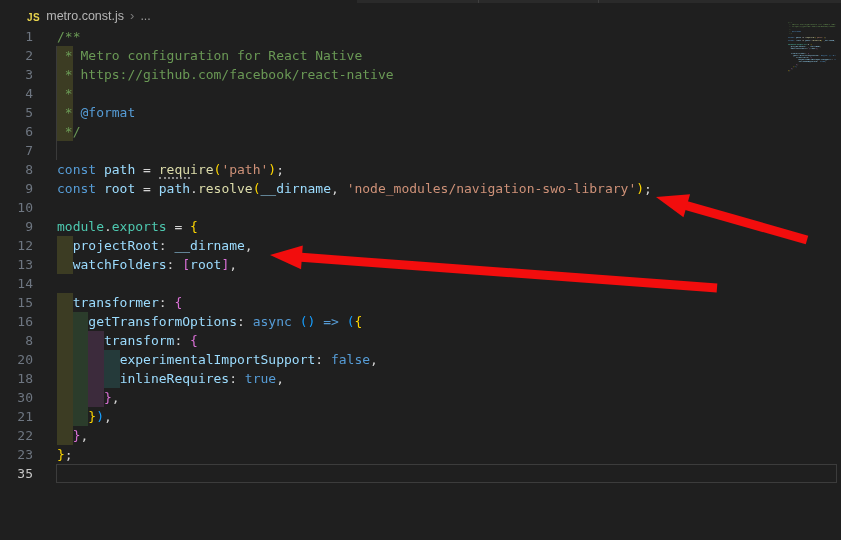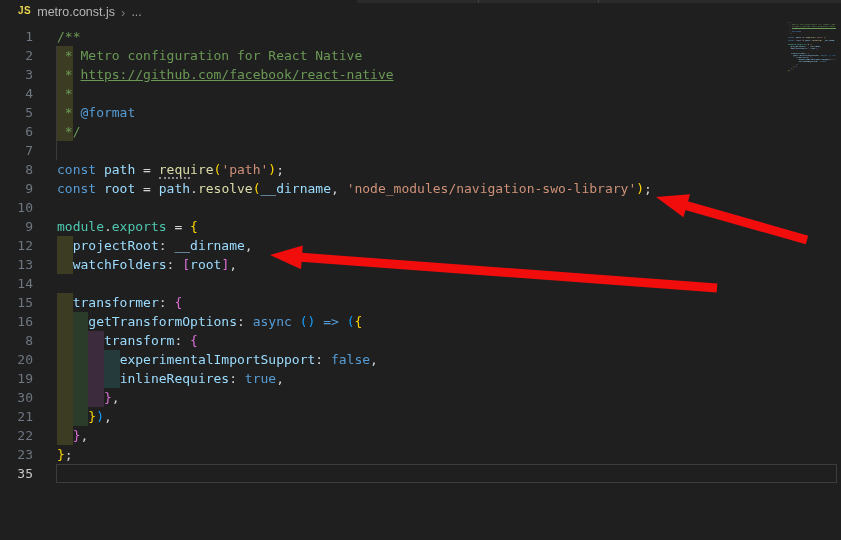--- a/index.html
+++ b/index.html
@@ -7,41 +7,41 @@
     --st:#CE9178; --md:#4EC9B0; --pu:#d4d4d4; --b1:#FFD700; --b2:#DA70D6;
     --b3:#179FFF; --ln:#6e7681; --lnact:#c6c6c6; --red:#f20d0d;
   }
   html,body{margin:0;padding:0}
   body{width:841px;height:540px;background:var(--bg);overflow:hidden;position:relative;
        font-family:"Liberation Sans",sans-serif}
   
   .topstrip{position:absolute;left:357px;top:0;right:0;height:3px;background:#2a2a2a}
   .topstrip .sep{position:absolute;top:0;width:1px;height:3px;background:#3f3f3f}
   
-  .breadcrumb{position:absolute;left:18px;top:5px;height:18px;display:flex;align-items:flex-start;
+  .breadcrumb{position:absolute;left:27px;top:5px;height:18px;display:flex;align-items:flex-end;
               gap:6px;font-size:12.5px;color:#9d9d9d}
   .bc-icon{color:#e8d44d;font-weight:bold;font-size:10px;letter-spacing:.5px}
   .bc-file{color:#b5b5b5}
   .bc-sep{color:#7a7a7a;font-size:13px}
   .bc-ellipsis{color:#9d9d9d}
   
   .gutter{position:absolute;left:0;top:27px;width:33px;text-align:right;
           font-family:"DejaVu Sans Mono",monospace;font-size:13px;line-height:19px;color:var(--ln)}
   .gutter .gln{height:19px}
   .gutter .gln.active{color:var(--lnact)}
   .codearea{position:absolute;left:57px;top:27px;right:60px;
             font-family:"DejaVu Sans Mono",monospace;font-size:13px;line-height:19px;white-space:pre}
   .line{height:19px;position:relative}
   .tint{position:absolute;top:0;height:19px;width:15.7px}
   .t1{background:rgba(255,255,64,.13)}
   .t2{background:rgba(127,255,127,.13)}
   .t3{background:rgba(255,127,255,.13)}
   .t4{background:rgba(79,236,236,.13)}
   .tk{position:relative}
-  .cm{color:var(--cm)} .lk{color:var(--cm);text-decoration:underline}
+  .cm{color:var(--cm)} .lk{color:var(--cm);}
   .kw{color:var(--kw)} .at{color:var(--kw)} .vr{color:var(--vr)}
   .fn{color:var(--fn)} .fnh{color:var(--fn);border-bottom:2px dotted #8a8a8a}
   .st{color:var(--st)} .md{color:var(--md)} .pu{color:var(--pu)}
   .b1{color:var(--b1)} .b2{color:var(--b2)} .b3{color:var(--b3)}
   .comment-guide{position:absolute;left:56px;top:46px;width:1px;height:114px;background:#3a3a3a}
   .current-line{position:absolute;left:56px;top:464px;width:779px;height:17px;
                 border:1px solid #3c3c3c}
   
   .minimap{position:absolute;left:788px;top:22px;width:48px;height:60px;overflow:hidden;
            font-family:"DejaVu Sans Mono",monospace;font-size:2.2px;line-height:2.2px;white-space:pre}
@@ -78,21 +78,21 @@
     <div class="gln">9</div>
     <div class="gln">10</div>
     <div class="gln">9</div>
     <div class="gln">12</div>
     <div class="gln">13</div>
     <div class="gln">14</div>
     <div class="gln">15</div>
     <div class="gln">16</div>
     <div class="gln">8</div>
     <div class="gln">20</div>
-    <div class="gln">19</div>
+    <div class="gln">18</div>
     <div class="gln">30</div>
     <div class="gln">21</div>
     <div class="gln">22</div>
     <div class="gln">23</div>
     <div class="gln active">35</div>
   </div>
 <div class="codearea" id="code-lines"><div class="line"><span class="tk cm">/**</span></div><div class="line"><span class="tint t1" style="left: 0px;"></span><span class="tk cm"> * Metro configuration for React Native</span></div><div class="line"><span class="tint t1" style="left: 0px;"></span><span class="tk cm"> * </span><span class="tk lk">https://github.com/facebook/react-native</span></div><div class="line"><span class="tint t1" style="left: 0px;"></span><span class="tk cm"> *</span></div><div class="line"><span class="tint t1" style="left: 0px;"></span><span class="tk cm"> * </span><span class="tk at">@format</span></div><div class="line"><span class="tint t1" style="left: 0px;"></span><span class="tk cm"> */</span></div><div class="line"></div><div class="line"><span class="tk kw">const</span><span class="tk pu"> </span><span class="tk vr">path</span><span class="tk pu"> = </span><span class="tk fnh">requ</span><span class="tk fn">ire</span><span class="tk b1">(</span><span class="tk st">'path'</span><span class="tk b1">)</span><span class="tk pu">;</span></div><div class="line"><span class="tk kw">const</span><span class="tk pu"> </span><span class="tk vr">root</span><span class="tk pu"> = </span><span class="tk vr">path</span><span class="tk pu">.</span><span class="tk fn">resolve</span><span class="tk b1">(</span><span class="tk vr">__dirname</span><span class="tk pu">, </span><span class="tk st">'node_modules/navigation-swo-library'</span><span class="tk b1">)</span><span class="tk pu">;</span></div><div class="line"></div><div class="line"><span class="tk md">module</span><span class="tk pu">.</span><span class="tk md">exports</span><span class="tk pu"> = </span><span class="tk b1">{</span></div><div class="line"><span class="tint t1" style="left: 0px;"></span><span class="tk pu">  </span><span class="tk vr">projectRoot</span><span class="tk pu">: </span><span class="tk vr">__dirname</span><span class="tk pu">,</span></div><div class="line"><span class="tint t1" style="left: 0px;"></span><span class="tk pu">  </span><span class="tk vr">watchFolders</span><span class="tk pu">: </span><span class="tk b2">[</span><span class="tk vr">root</span><span class="tk b2">]</span><span class="tk pu">,</span></div><div class="line"></div><div class="line"><span class="tint t1" style="left: 0px;"></span><span class="tk pu">  </span><span class="tk vr">transformer</span><span class="tk pu">: </span><span class="tk b2">{</span></div><div class="line"><span class="tint t1" style="left: 0px;"></span><span class="tint t2" style="left: 15.7px;"></span><span class="tk pu">    </span><span class="tk vr">getTransformOptions</span><span class="tk pu">: </span><span class="tk kw">async</span><span class="tk pu"> </span><span class="tk b3">()</span><span class="tk pu"> </span><span class="tk kw">=&gt;</span><span class="tk pu"> </span><span class="tk b3">(</span><span class="tk b1">{</span></div><div class="line"><span class="tint t1" style="left: 0px;"></span><span class="tint t2" style="left: 15.7px;"></span><span class="tint t3" style="left: 31.4px;"></span><span class="tk pu">      </span><span class="tk vr">transform</span><span class="tk pu">: </span><span class="tk b2">{</span></div><div class="line"><span class="tint t1" style="left: 0px;"></span><span class="tint t2" style="left: 15.7px;"></span><span class="tint t3" style="left: 31.4px;"></span><span class="tint t4" style="left: 47.1px;"></span><span class="tk pu">        </span><span class="tk vr">experimentalImportSupport</span><span class="tk pu">: </span><span class="tk kw">false</span><span class="tk pu">,</span></div><div class="line"><span class="tint t1" style="left: 0px;"></span><span class="tint t2" style="left: 15.7px;"></span><span class="tint t3" style="left: 31.4px;"></span><span class="tint t4" style="left: 47.1px;"></span><span class="tk pu">        </span><span class="tk vr">inlineRequires</span><span class="tk pu">: </span><span class="tk kw">true</span><span class="tk pu">,</span></div><div class="line"><span class="tint t1" style="left: 0px;"></span><span class="tint t2" style="left: 15.7px;"></span><span class="tint t3" style="left: 31.4px;"></span><span class="tk pu">      </span><span class="tk b2">}</span><span class="tk pu">,</span></div><div class="line"><span class="tint t1" style="left: 0px;"></span><span class="tint t2" style="left: 15.7px;"></span><span class="tk pu">    </span><span class="tk b1">}</span><span class="tk b3">)</span><span class="tk pu">,</span></div><div class="line"><span class="tint t1" style="left: 0px;"></span><span class="tk pu">  </span><span class="tk b2">}</span><span class="tk pu">,</span></div><div class="line"><span class="tk b1">}</span><span class="tk pu">;</span></div><div class="line"></div></div>
 
 <div class="current-line"></div>
 

